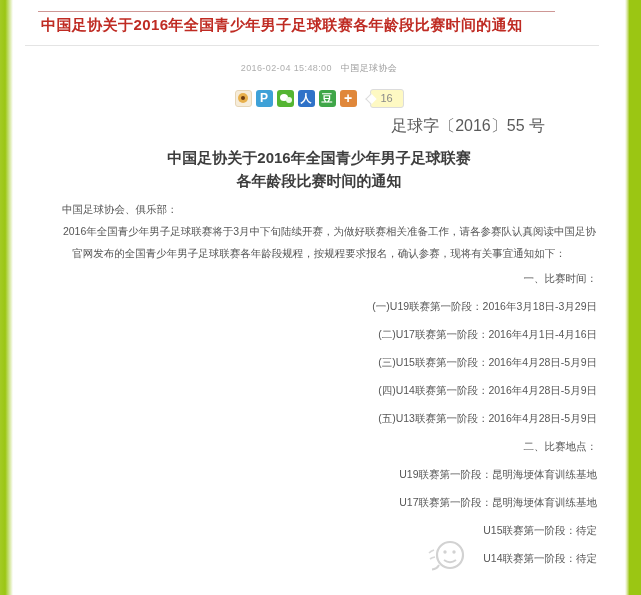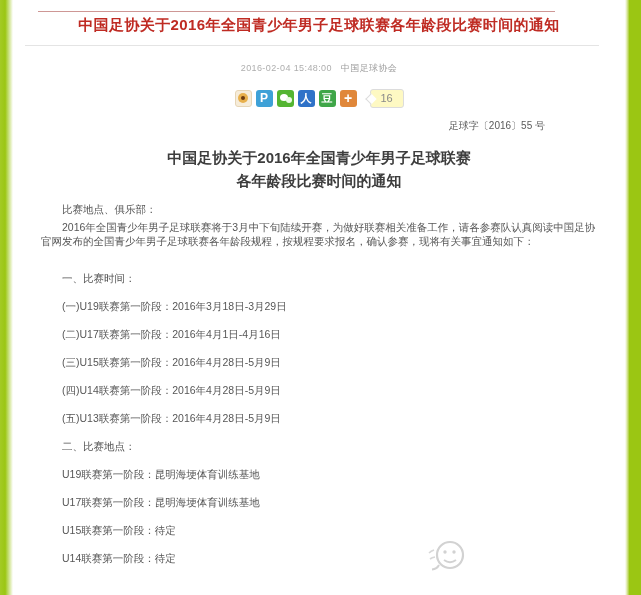--- a/index.html
+++ b/index.html
@@ -17,21 +17,21 @@
     position:absolute;right:0;top:0;bottom:0;width:16px;
     background:linear-gradient(to left,#9bc613 0%,#9bc613 72%,#dde8a8 88%,rgba(255,255,255,0) 100%);
   }
   .top-red-line{
     position:absolute;top:11px;left:38px;width:517px;height:1px;
     background:rgba(158,47,43,0.5);
   }
   .content{position:absolute;left:41px;top:0;width:556px;}
 
   .title{
-    margin:14px 0 0;text-align:center;
+    margin:14px 0 0;text-align:left;
     font-size:15px;line-height:22px;font-weight:bold;letter-spacing:.4px;
     color:#bf2b23;
   }
   .divider{margin:9px -2px 0 -16px;border-top:1px solid #e4e4e4;height:0;}
   .meta{margin-top:17px;text-align:center;font-size:9px;line-height:11px;color:#aeaeae;letter-spacing:.4px;}
   .meta .src{margin-left:6px;color:#9c9c9c;}
 
   .sharebar{margin-top:14px;height:20px;display:flex;justify-content:center;align-items:center;gap:4px;}
   .sicon{
     width:17px;height:17px;border-radius:3px;box-sizing:border-box;
@@ -52,27 +52,27 @@
     position:relative;margin-left:9px;min-width:34px;height:19px;box-sizing:border-box;
     background:#fef9c3;border:1px solid #dcdcdc;border-radius:3px;
     display:inline-flex;align-items:center;justify-content:center;
     font-size:11px;color:#8a8a8a;cursor:pointer;
   }
   .count-box .notch{
     position:absolute;left:-4px;top:5px;width:7px;height:7px;background:#fff;
     border-left:1px solid #dcdcdc;border-bottom:1px solid #dcdcdc;transform:rotate(45deg);
   }
 
-  .doc-number{margin-top:11px;padding-right:52px;text-align:right;font-size:10px;line-height:13px;color:#5a5a5a;}
+  .doc-number{margin-top:11px;padding-right:52px;text-align:right;font-size:16px;line-height:13px;color:#5a5a5a;}
   .doc-heading{margin-top:14px;text-align:center;font-size:15px;line-height:23px;font-weight:bold;color:#3d3d3d;}
 
   .bodytext{font-size:10.5px;color:#565656;}
   .salutation{margin:10px 0 0;text-indent:2em;line-height:15px;}
-  .intro{margin:3px 0 16px;text-indent:2em;line-height:14px;}
-  .list{margin-top:0;}
+  .intro{margin:3px 0 0;text-indent:2em;line-height:22px;text-align:center;}
+  .list{margin-top:0;text-align:right;}
   .line{margin:0;text-indent:2em;line-height:28px;}
   .sec{color:#525252;}
 
   .watermark{
     position:absolute;left:426px;top:536px;width:200px;
     display:flex;align-items:center;gap:4px;
     color:#cbcbcb;font-size:20px;letter-spacing:.5px;white-space:nowrap;
   }
 </style>
 </head>
@@ -109,21 +109,21 @@
   </div>
 
   <div class="doc-number">足球字〔2016〕55 号</div>
 
   <div class="doc-heading">
     <div>中国足协关于2016年全国青少年男子足球联赛</div>
     <div>各年龄段比赛时间的通知</div>
   </div>
 
   <div class="bodytext">
-    <p class="salutation">比赛地点、俱乐部：</p>
+    <p class="salutation">中国足球协会、俱乐部：</p>
     <p class="intro">2016年全国青少年男子足球联赛将于3月中下旬陆续开赛，为做好联赛相关准备工作，请各参赛队认真阅读中国足协官网发布的全国青少年男子足球联赛各年龄段规程，按规程要求报名，确认参赛，现将有关事宜通知如下：</p>
 
     <div class="list">
       <p class="line sec">一、比赛时间：</p>
       <p class="line">(一)U19联赛第一阶段：2016年3月18日-3月29日</p>
       <p class="line">(二)U17联赛第一阶段：2016年4月1日-4月16日</p>
       <p class="line">(三)U15联赛第一阶段：2016年4月28日-5月9日</p>
       <p class="line">(四)U14联赛第一阶段：2016年4月28日-5月9日</p>
       <p class="line">(五)U13联赛第一阶段：2016年4月28日-5月9日</p>
       <p class="line sec">二、比赛地点：</p>

